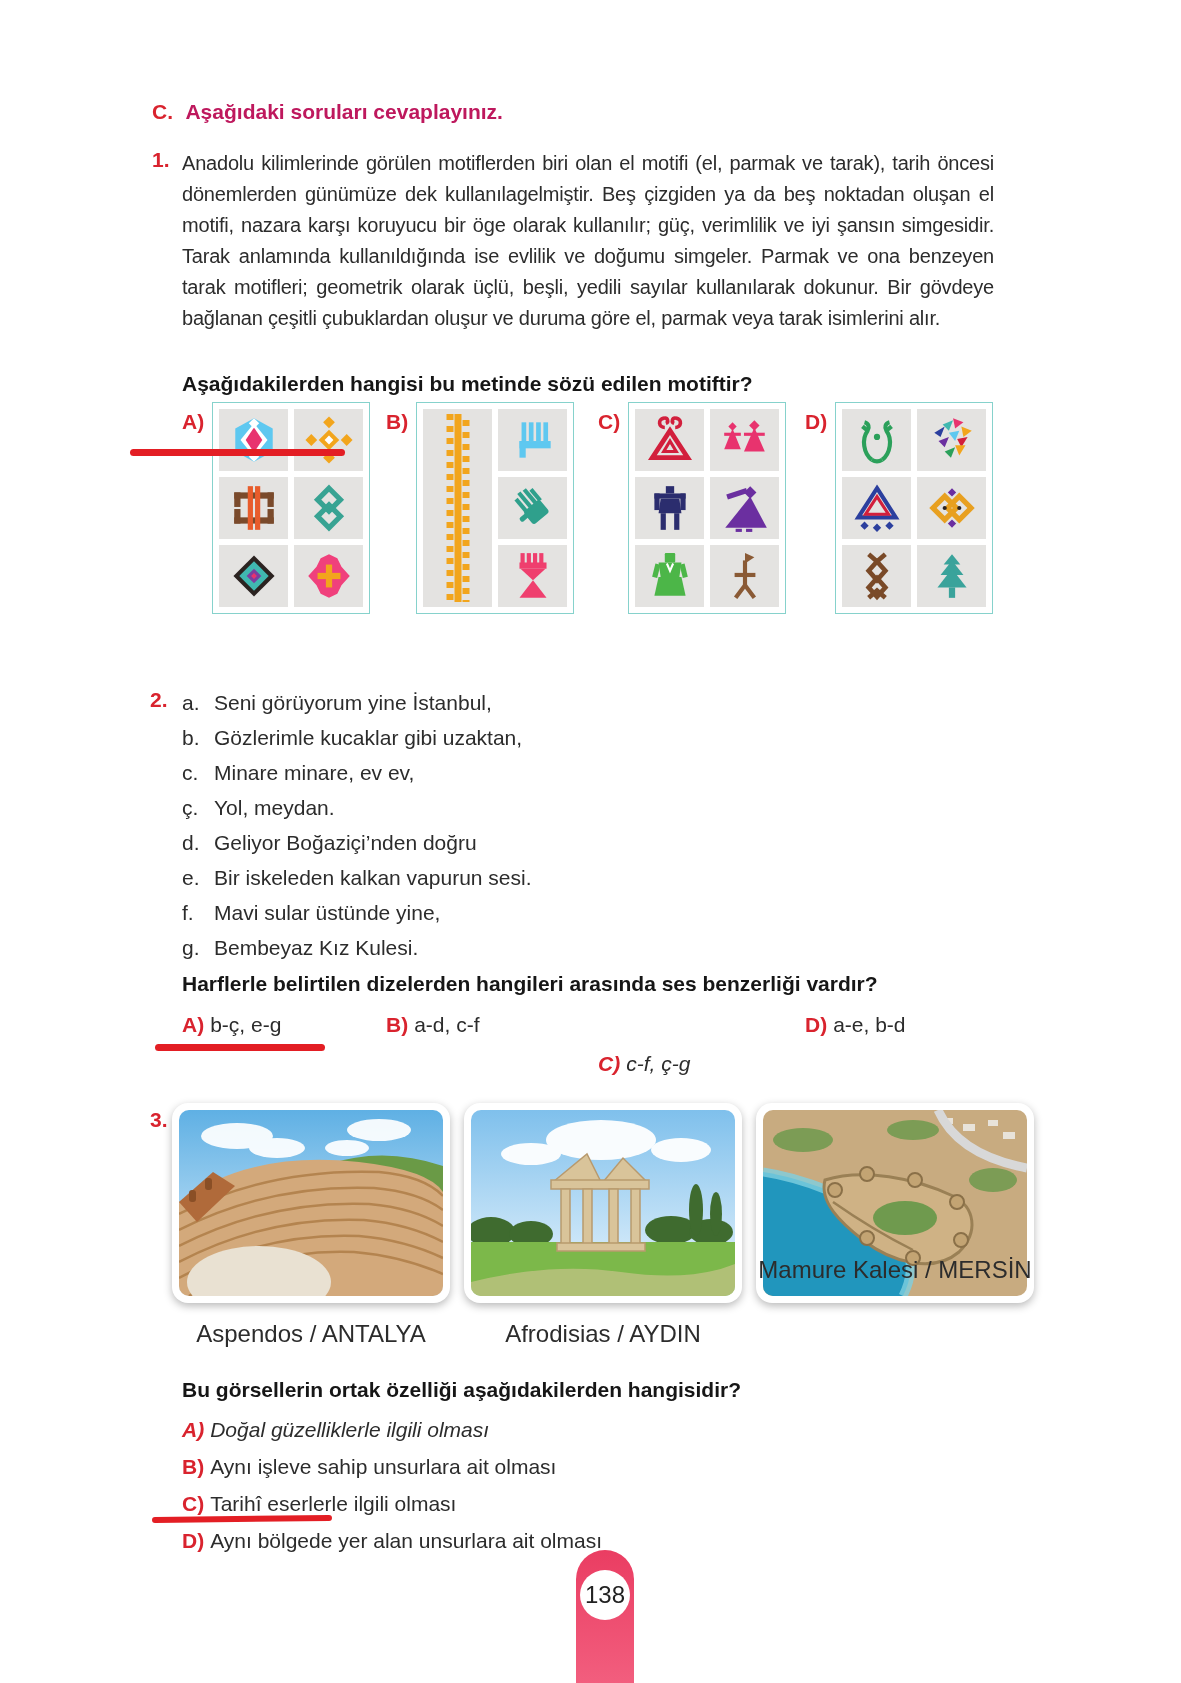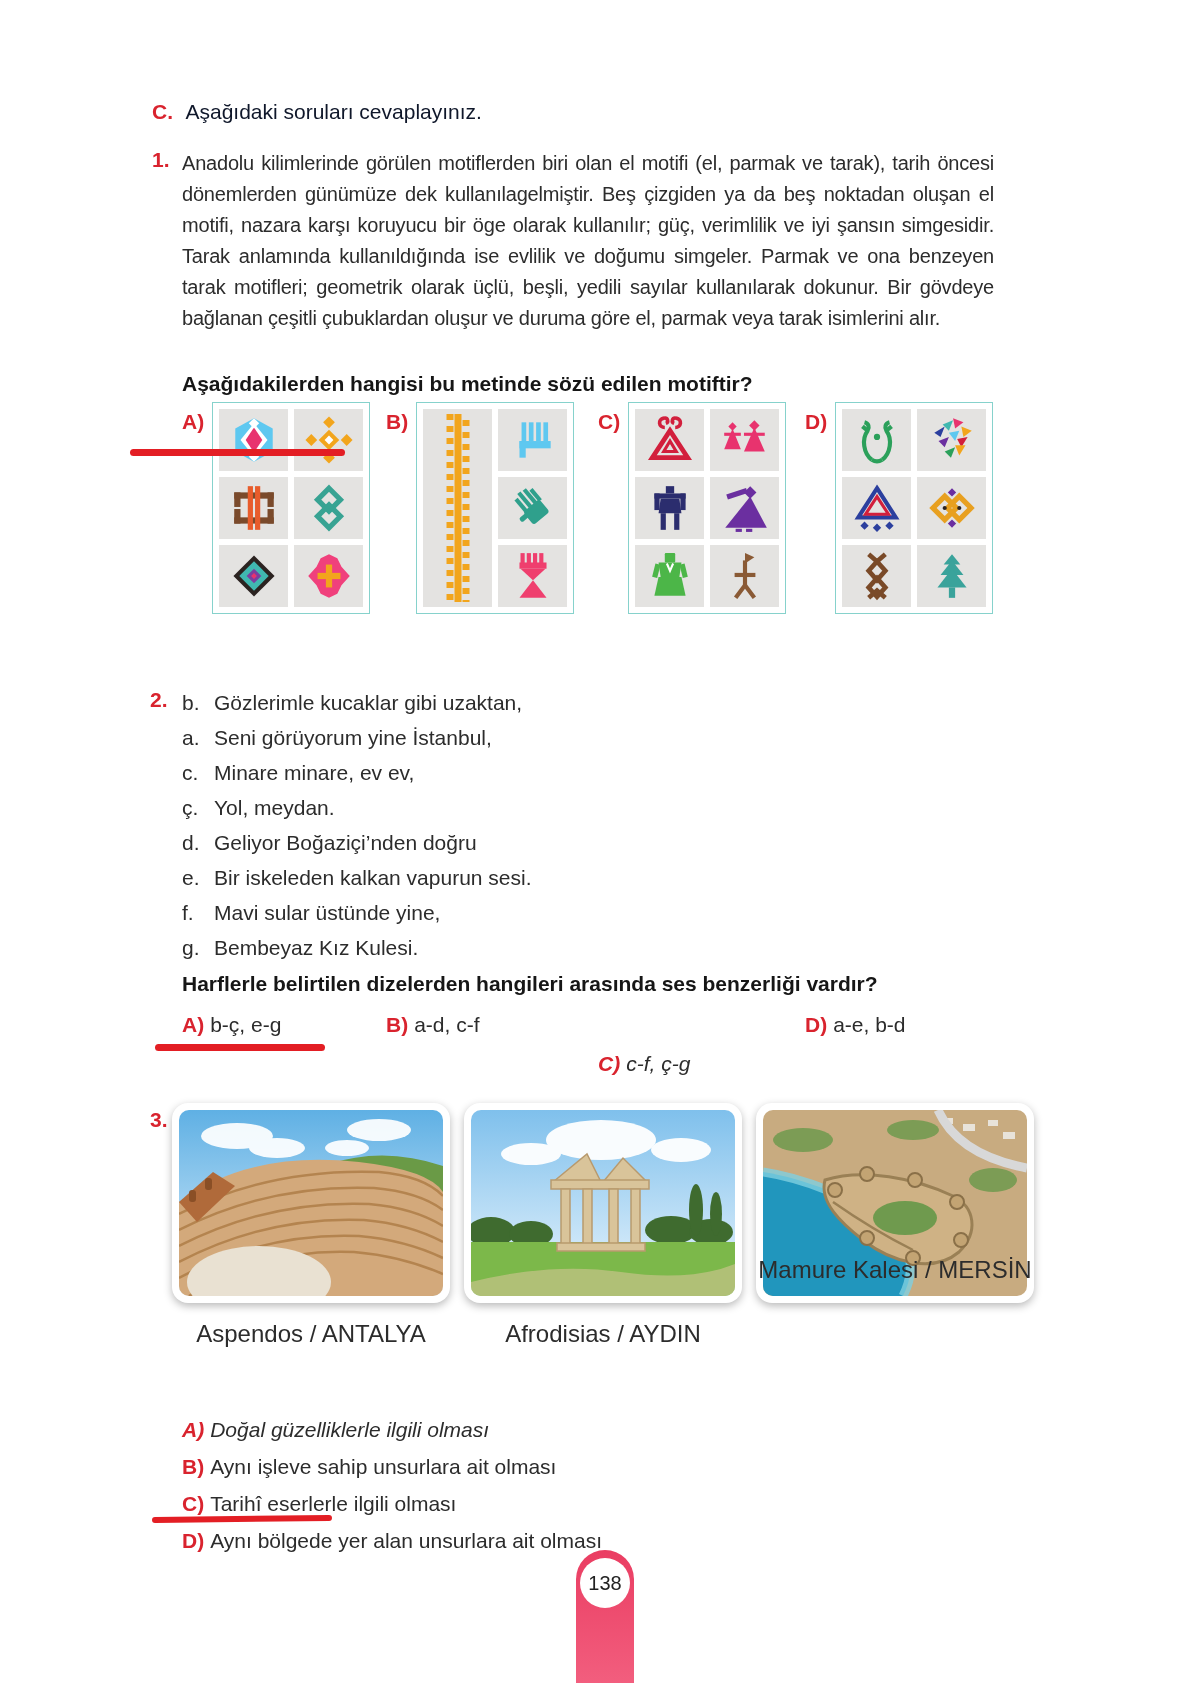--- a/index.html
+++ b/index.html
@@ -1,42 +1,42 @@
 <!DOCTYPE html>
 <html lang="tr"><head>
 <meta charset="utf-8">
 <style>
   html,body{margin:0;padding:0;background:#fff;}
   .page{position:relative;width:1181px;height:1683px;background:#fff;overflow:hidden;
         font-family:"Liberation Sans",sans-serif;color:#2c2c2c;}
   .red{color:#d9232e;font-weight:bold;}
-  .b{font-weight:normal;color:#0f172a;}
+  .b{font-weight:bold;color:#be185d;}
   .abs{position:absolute;}
   .para{font-size:20px;line-height:31px;text-align:justify;letter-spacing:-0.2px;}
   .qbold{font-size:21px;font-weight:bold;color:#161616;}
   .optlabel{font-size:21px;font-weight:bold;color:#d9232e;}
   .motif-box{position:absolute;width:158px;height:212px;background:#fff;border:1px solid #86d2cc;
              box-sizing:border-box;padding:6px;display:grid;grid-template-columns:1fr 1fr;
              grid-auto-rows:1fr;gap:6px;}
   .cell{background:#e4e3e1;display:flex;align-items:center;justify-content:center;overflow:hidden;}
   .cell.tall{grid-row:1 / span 3;}
   .marker{position:absolute;background:#e31e24;border-radius:4px;}
   .item-row{font-size:21px;line-height:35px;white-space:nowrap;}
   .item-letter{display:inline-block;width:32px;color:#2c2c2c;}
   .opt-inline{font-size:21px;white-space:nowrap;}
   .opt-inline .optlabel{margin-right:6px;}
   .photo-card{position:absolute;width:278px;height:200px;background:#fff;border-radius:16px;
               box-sizing:border-box;padding:7px;box-shadow:0 3px 9px rgba(0,0,0,.28);}
   .photo{width:100%;height:100%;border-radius:10px;overflow:hidden;}
   .caption{position:absolute;width:278px;text-align:center;font-size:24px;color:#2c2c2c;}
   .pagetab{position:absolute;left:576px;top:1550px;width:58px;height:133px;
            background:linear-gradient(180deg,#ea3d62,#f25e7e);border-radius:29px 29px 0 0;}
-  .pagetab .circle{position:absolute;left:4px;top:8px;width:50px;height:50px;border-radius:50%;
+  .pagetab .circle{position:absolute;left:4px;top:20px;width:50px;height:50px;border-radius:50%;
            background:#fff;display:flex;align-items:center;justify-content:center;
-           font-size:20px;color:#222;}
+           font-size:24px;color:#222;}
 </style>
 </head>
 <body>
 
 <div class="page">
 
   <div class="abs" style="left:152px;top:100px;">
     <span class="red" style="font-size:21px;">C.</span>
     <span class="b" style="font-size:21px;margin-left:8px;">Aşağıdaki soruları cevaplayınız.</span>
   </div>
@@ -276,22 +276,22 @@
           <polygon points="25,18 39,36 11,36"></polygon>
           <rect x="22" y="36" width="6" height="10"></rect>
         </svg>
       </div>
   </div>
 
   <div class="marker" style="left:130px;top:449px;width:215px;height:7px;"></div>
 
   <div class="abs red" style="left:150px;top:688px;font-size:21px;">2.</div>
   <div class="abs" style="left:182px;top:685px;">
+    <div class="item-row"><span class="item-letter">a.</span><span>Seni görüyorum yine İstanbul,</span></div>
     <div class="item-row"><span class="item-letter">b.</span><span>Gözlerimle kucaklar gibi uzaktan,</span></div>
-    <div class="item-row"><span class="item-letter">a.</span><span>Seni görüyorum yine İstanbul,</span></div>
     <div class="item-row"><span class="item-letter">c.</span><span>Minare minare, ev ev,</span></div>
     <div class="item-row"><span class="item-letter">ç.</span><span>Yol, meydan.</span></div>
     <div class="item-row"><span class="item-letter">d.</span><span>Geliyor Boğaziçi’nden doğru</span></div>
     <div class="item-row"><span class="item-letter">e.</span><span>Bir iskeleden kalkan vapurun sesi.</span></div>
     <div class="item-row"><span class="item-letter">f.</span><span>Mavi sular üstünde yine,</span></div>
     <div class="item-row"><span class="item-letter">g.</span><span>Bembeyaz Kız Kulesi.</span></div>
   </div>
   <div class="abs qbold" style="left:182px;top:972px;">Harflerle belirtilen dizelerden hangileri arasında ses benzerliği vardır?</div>
 
   <div class="abs opt-inline" style="left:182px;top:1013px;"><span class="optlabel">A)</span><span>b-ç, e-g</span></div>
@@ -408,20 +408,21 @@
           </g>
         <path d="M70 92 Q110 120 150 140" stroke="#9a8055" stroke-width="2.5" fill="none"></path>
       </svg>
     </div>
   </div>
 
   <div class="caption" style="left:172px;top:1320px;">Aspendos / ANTALYA</div>
   <div class="caption" style="left:464px;top:1320px;">Afrodisias / AYDIN</div>
   <div class="caption" style="left:756px;top:1256px;">Mamure Kalesi / MERSİN</div>
 
+  <div class="abs qbold" style="left:182px;top:1378px;">Bu görsellerin ortak özelliği aşağıdakilerden hangisidir?</div>
 
   <div class="abs opt-inline" style="left:182px;top:1418px;font-style:italic;"><span class="optlabel">A)</span><span>Doğal güzelliklerle ilgili olması</span></div>
   <div class="abs opt-inline" style="left:182px;top:1455px;"><span class="optlabel">B)</span><span>Aynı işleve sahip unsurlara ait olması</span></div>
   <div class="abs opt-inline" style="left:182px;top:1492px;"><span class="optlabel">C)</span><span>Tarihî eserlerle ilgili olması</span></div>
   <div class="abs opt-inline" style="left:182px;top:1529px;"><span class="optlabel">D)</span><span>Aynı bölgede yer alan unsurlara ait olması</span></div>
   <div class="marker" style="left:152px;top:1516px;width:180px;height:6px;transform:rotate(-0.6deg);"></div>
 
   <div class="pagetab">
     <div class="circle">138</div>
   </div>

